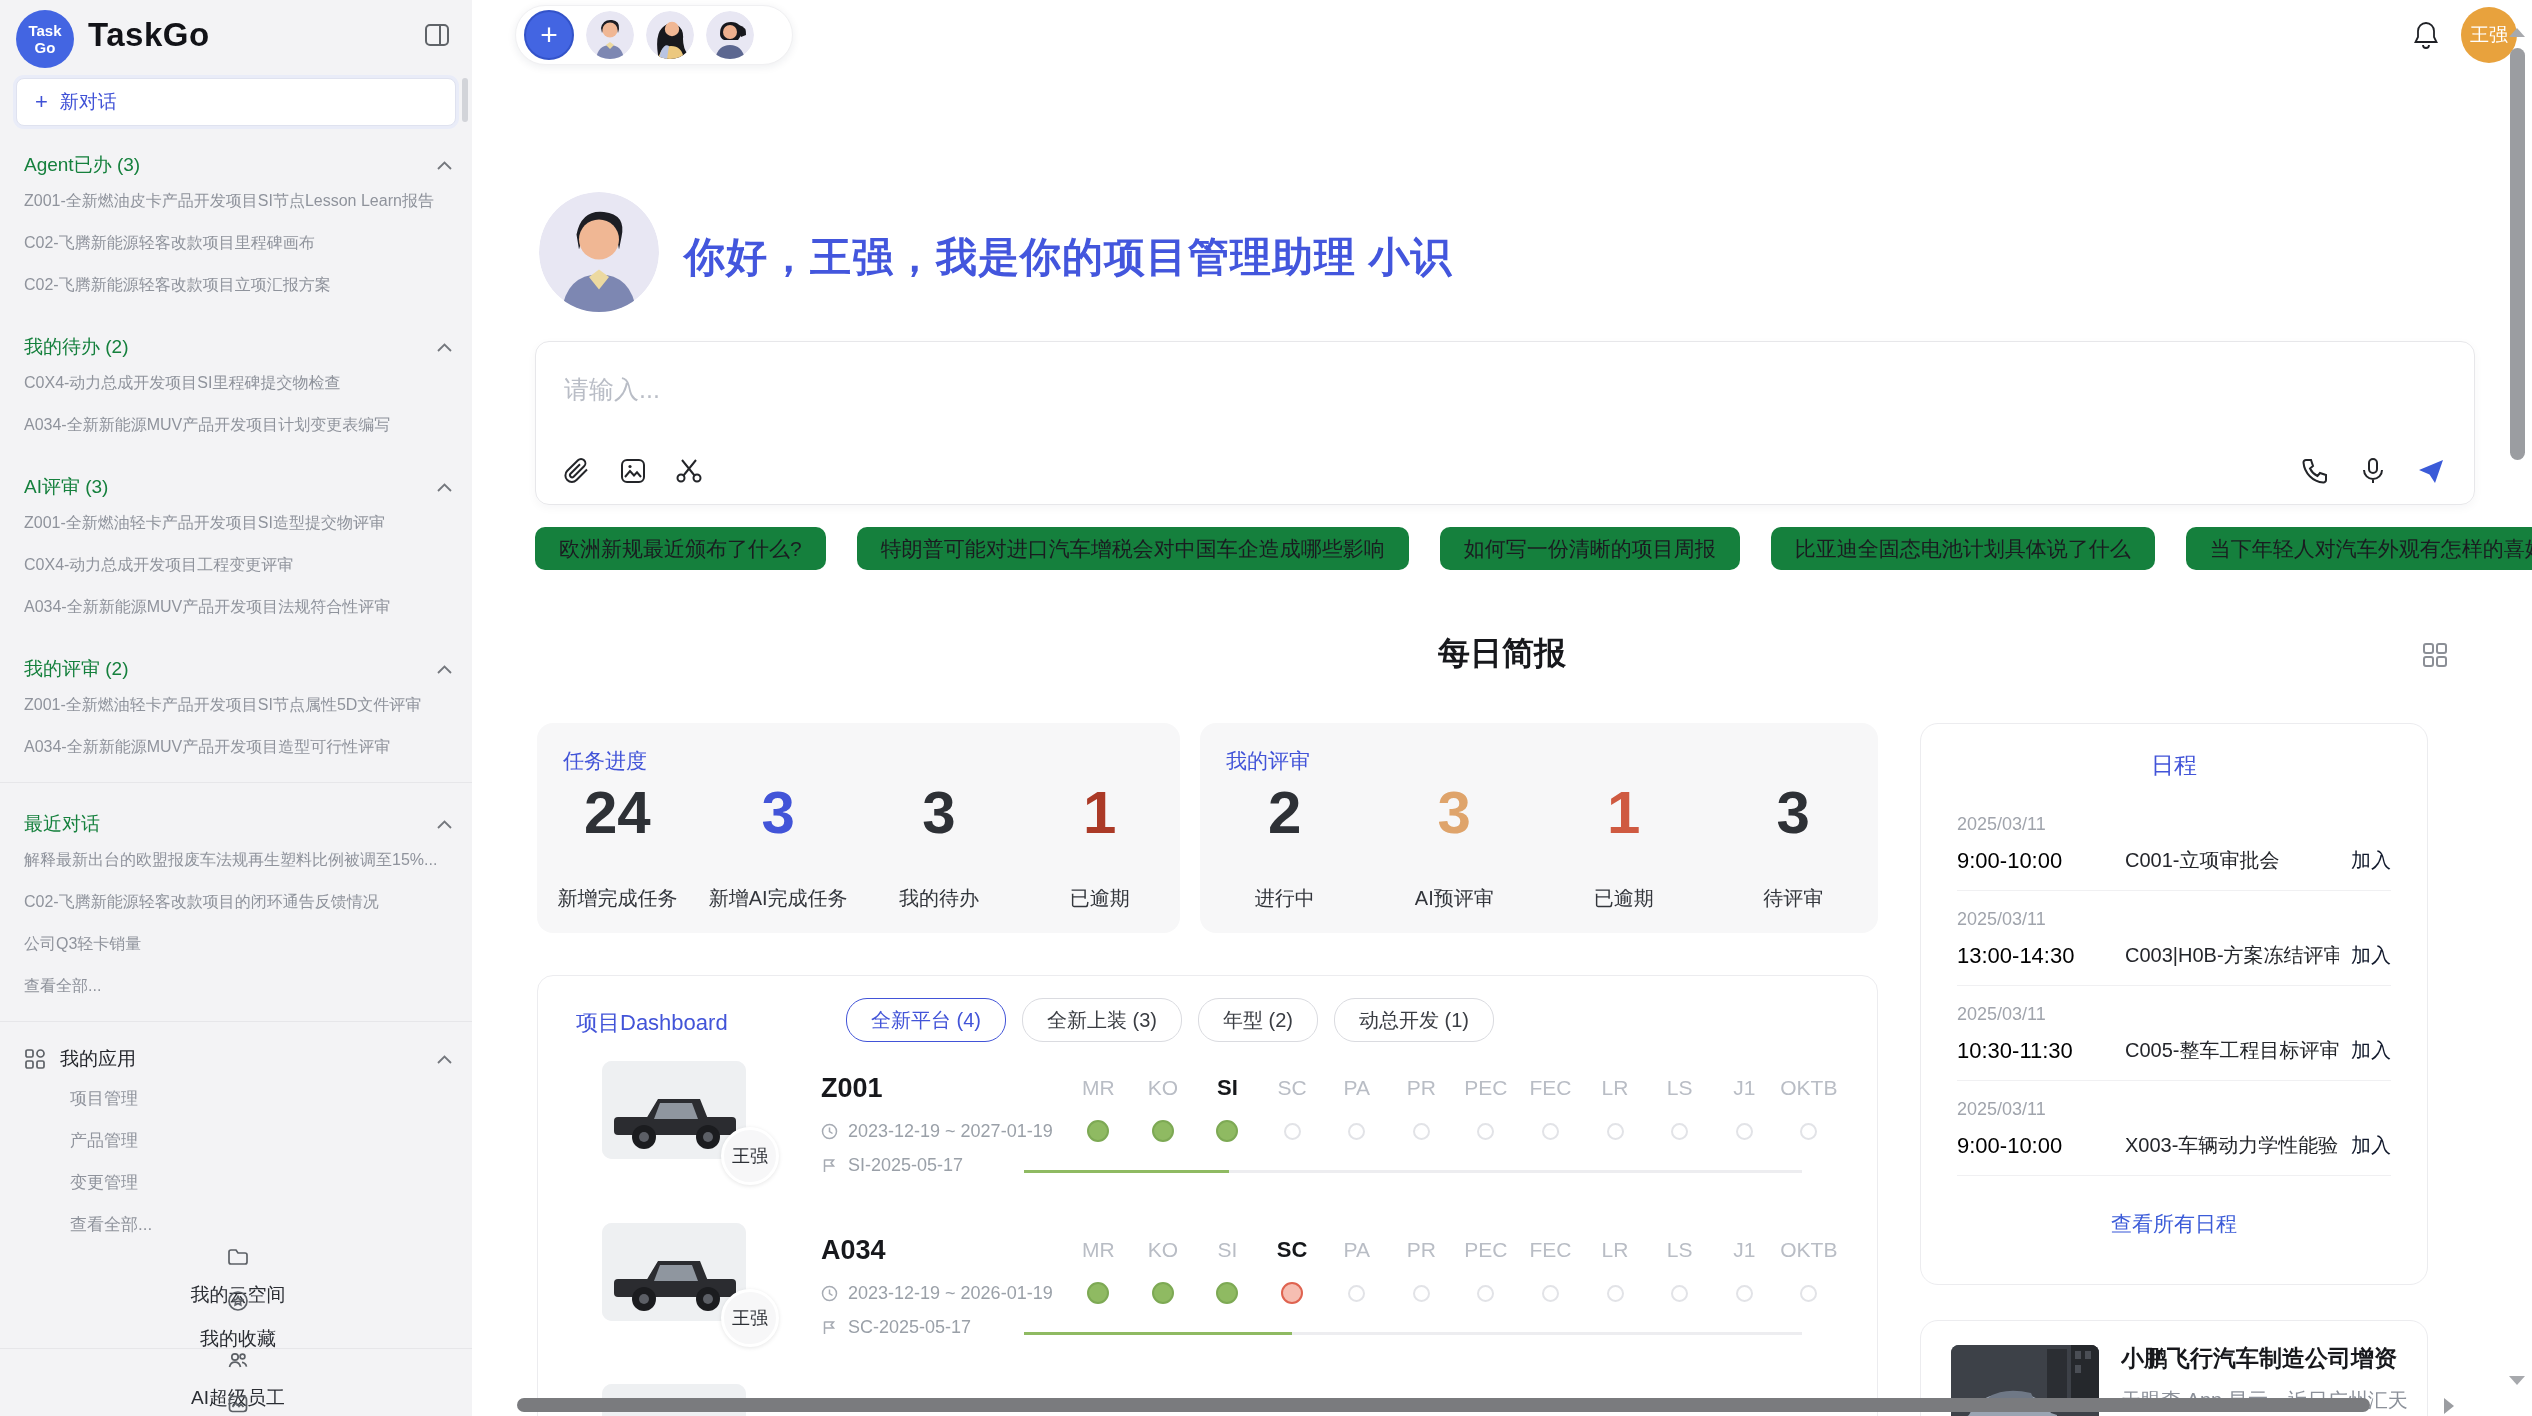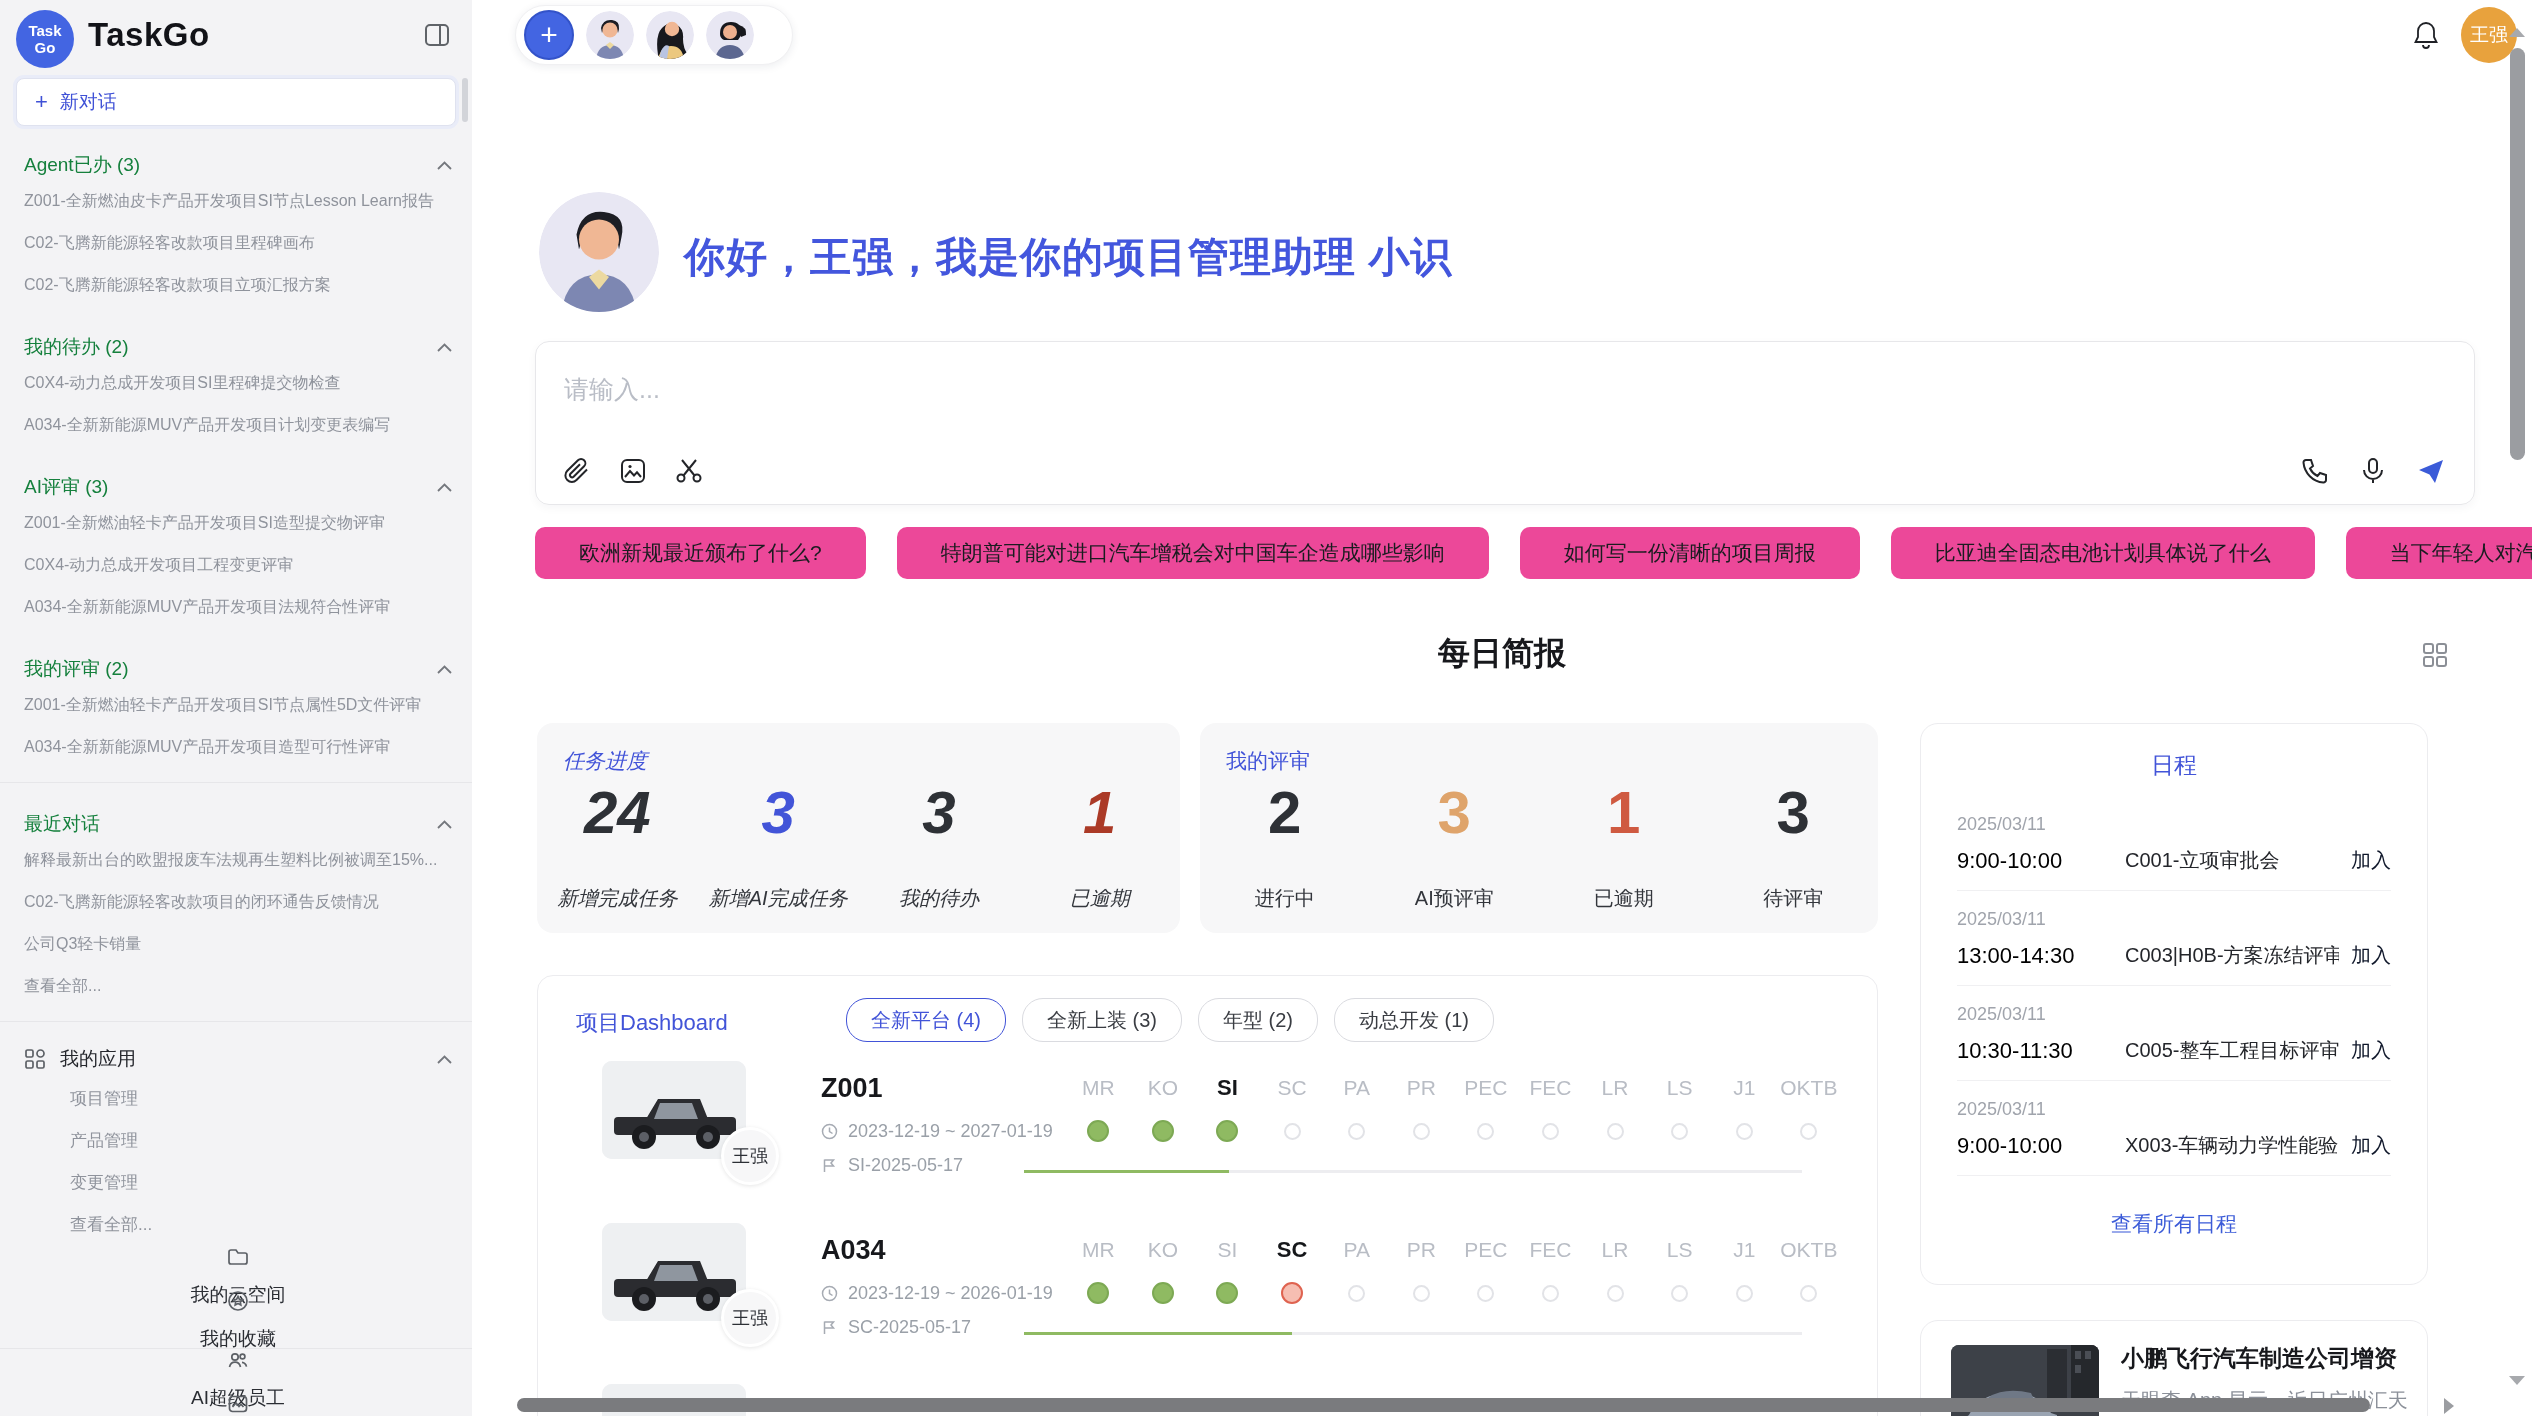--- a/index.html
+++ b/index.html
@@ -49,27 +49,27 @@
             box-sizing:border-box;box-shadow:0 3px 10px rgba(30,34,60,.04);}
   .composer input{position:absolute;left:26px;top:24px;right:26px;height:44px;border:none;outline:none;background:transparent;
                   font-size:25px;color:#33363c;font-family:inherit;}
   .composer input::placeholder{color:#b9bdc6;}
   .comp-left{position:absolute;left:26px;bottom:18px;display:flex;gap:26px;align-items:center;}
   .comp-right{position:absolute;right:28px;bottom:18px;display:flex;gap:28px;align-items:center;}
   .cicon{width:30px;height:30px;color:#232529;cursor:pointer;}
   .cicon.send{color:#3b5bd8;}
   
   .chips{position:absolute;left:63px;top:527px;right:56px;display:flex;gap:31px;}
-  .chip{height:52px;background:#ec4899;border-radius:10px;display:flex;align-items:center;padding:0 44px;
+  .chip{height:43px;background:#15803d;border-radius:10px;display:flex;align-items:center;padding:0 24px;
         font-size:21px;color:#1a1c20;cursor:pointer;white-space:nowrap;}
   
   .brief-title{position:absolute;left:0;top:632px;width:2060px;text-align:center;font-size:32px;font-weight:700;color:#17181c;}
   .grid-icon{position:absolute;left:1948px;top:640px;width:30px;height:30px;color:#8b8f96;cursor:pointer;}
   .stat-card{position:absolute;top:723px;height:210px;background:#f7f7f8;border-radius:16px;}
-  .stat-card.c0{left:65px;width:643px;font-style:italic;}
+  .stat-card.c0{left:65px;width:643px;}
   .stat-card.c1{left:728px;width:678px;}
   .stat-title{position:absolute;left:26px;top:24px;font-size:21px;color:#4254d8;}
   .stat-row{position:absolute;left:0;right:0;top:58px;display:flex;}
   .stat-col{flex:1;display:flex;flex-direction:column;align-items:center;}
   .stat-num{font-size:60px;font-weight:600;line-height:64px;color:#2e3136;}
   .stat-num.blue{color:#4254d8;} .stat-num.red{color:#ab3a27;} .stat-num.orange{color:#dfa46b;} .stat-num.red2{color:#cf5a41;}
   .stat-label{margin-top:40px;font-size:20px;color:#33363c;}
   
   .dash-card{position:absolute;left:65px;top:975px;width:1341px;height:500px;background:#fff;border:1px solid #ececef;border-radius:16px;box-sizing:border-box;}
   .dash-title{position:absolute;left:38px;top:32px;font-size:22px;color:#4254d8;}

